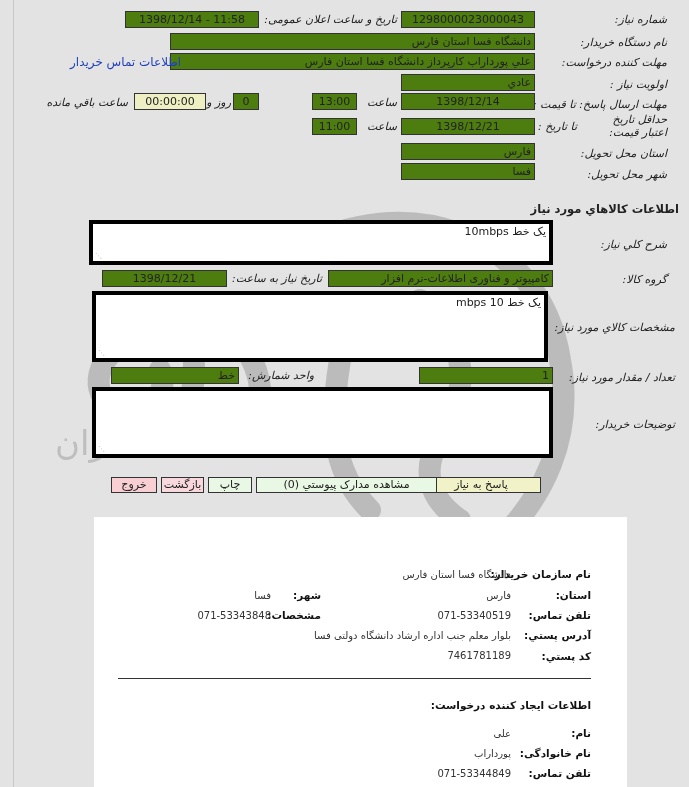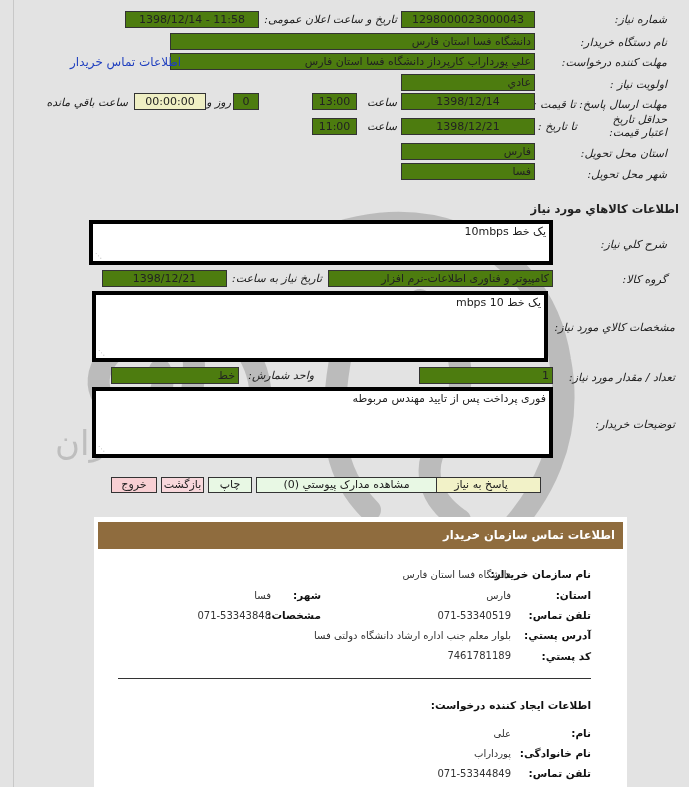--- a/index.html
+++ b/index.html
@@ -99,32 +99,30 @@
   <span class="grip">⋰</span>
 </div>
 
 <div class="lbl" style="right:14px;top:371px;">تعداد / مقدار مورد نیاز:</div>
 <div class="box r" style="left:419px;top:367px;width:134px;">1</div>
 <div class="lbl" style="right:375px;top:369px;">واحد شمارش:</div>
 <div class="box r" style="left:99px;top:367px;width:128px;margin-left:12px;">خط</div>
 
 <div class="lbl" style="right:14px;top:418px;">توضیحات خریدار:</div>
 <div class="ta" style="left:92px;top:387px;width:461px;height:71px;">
-  <span>فوری پرداخت پس از تایید مهندس مربوطه</span>
   <span class="grip">⋰</span>
 </div>
 
 <div class="btn" style="left:421px;top:477px;width:120px;background:#f2f2c8;">پاسخ به نیاز</div>
 <div class="btn" style="left:256px;top:477px;width:181px;background:#e8f8e4;">مشاهده مدارک پیوستي (0)</div>
 <div class="btn" style="left:208px;top:477px;width:44px;background:#e8f8e4;">چاپ</div>
 <div class="btn" style="left:161px;top:477px;width:43px;background:#f8d8dc;">بازگشت</div>
 <div class="btn" style="left:111px;top:477px;width:46px;background:#f8d0d4;">خروج</div>
 
 <div class="card">
-  <div class="card-head">اطلاعات تماس سازمان خریدار</div>
 
   <div class="ck" style="right:36px;top:51px;">نام سازمان خریدار:</div>
   <div class="cv" style="right:116px;top:52px;">دانشگاه فسا استان فارس</div>
 
   <div class="ck" style="right:36px;top:72px;">استان:</div>
   <div class="cv" style="right:116px;top:73px;">فارس</div>
   <div class="ck" style="right:306px;top:72px;">شهر:</div>
   <div class="cv" style="right:356px;top:73px;">فسا</div>
 
   <div class="ck" style="right:36px;top:92px;">تلفن تماس:</div>

